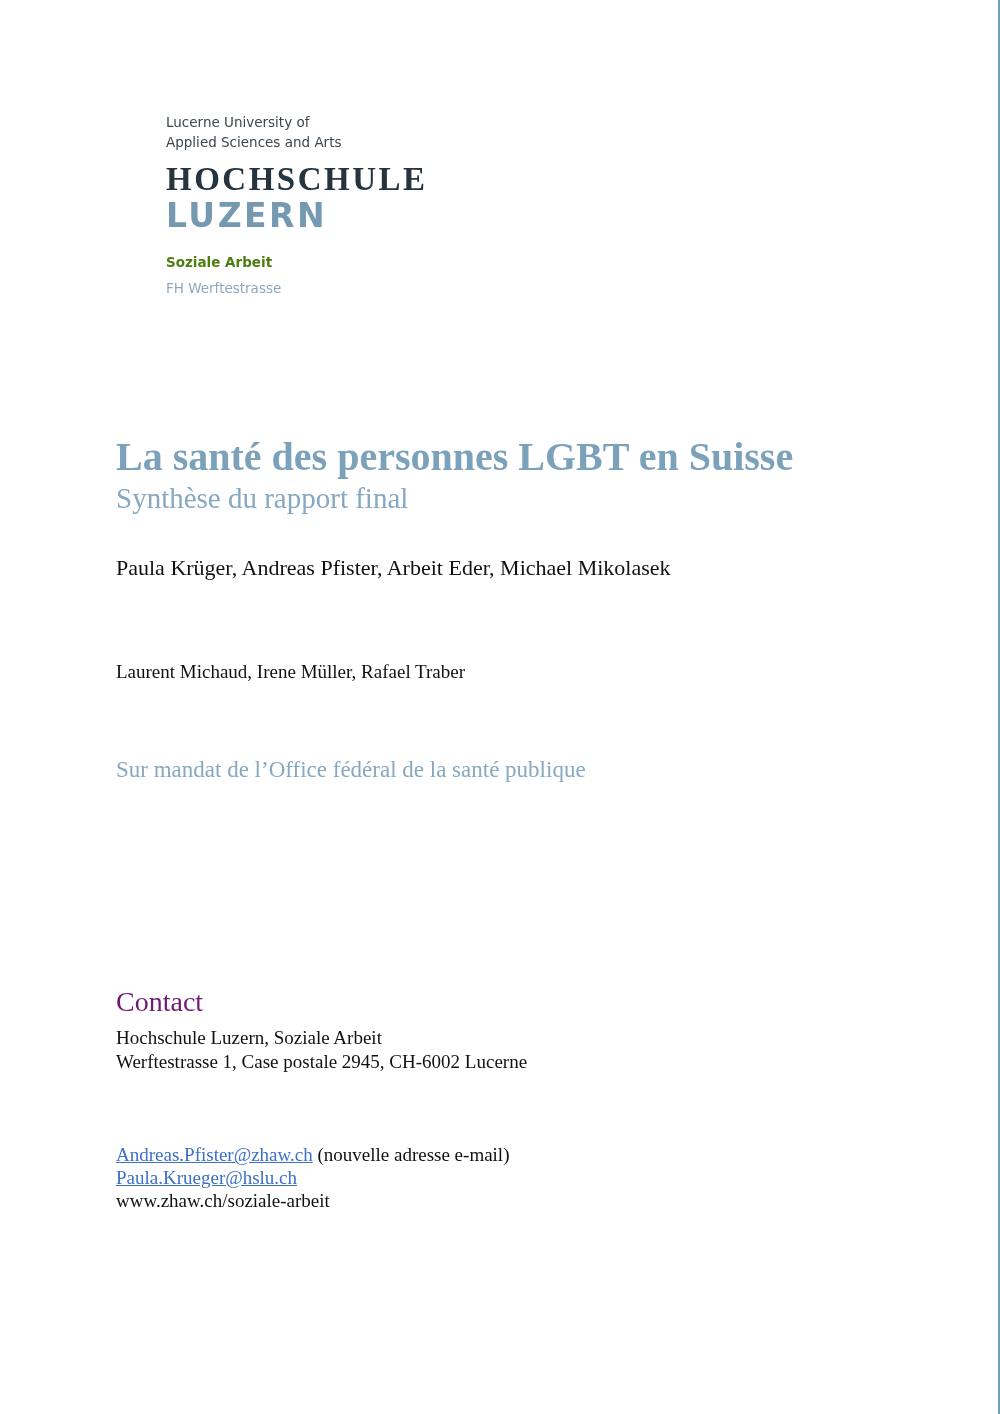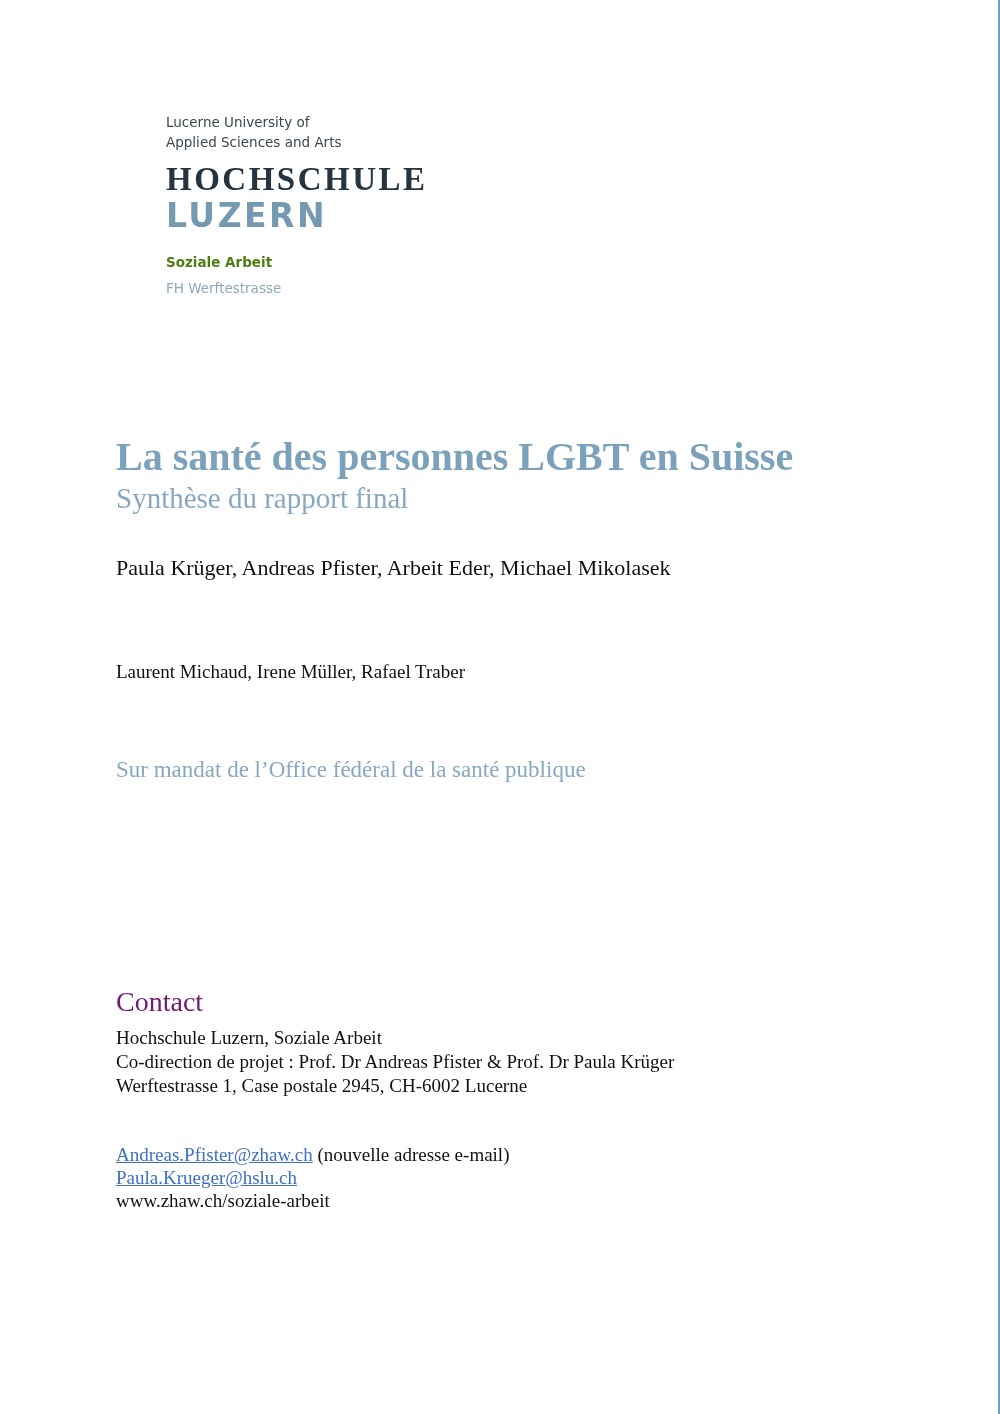--- a/index.html
+++ b/index.html
@@ -59,21 +59,20 @@
 </div>
 
 <div class="blk serif mandate">
   <div>Sur mandat de l’Office fédéral de la santé publique</div>
 </div>
 
 <div class="blk serif contact-h">Contact</div>
 
 <div class="blk serif contact">
   <div>Hochschule Luzern, Soziale Arbeit</div>
-  <div>Co-direction de projet : Prof. Dr Andreas Pfister &amp; Prof. Dr Paula Krüger</div>
   <div>Werftestrasse 1, Case postale 2945, CH-6002 Lucerne</div>
 </div>
 
 <div class="blk serif links">
   <div>
     <a>Andreas.Pfister@zhaw.ch</a><span> (nouvelle adresse e-mail)</span>
   </div>
   <div><a>Paula.Krueger@hslu.ch</a></div>
   <div>www.zhaw.ch/soziale-arbeit</div>
 </div>

